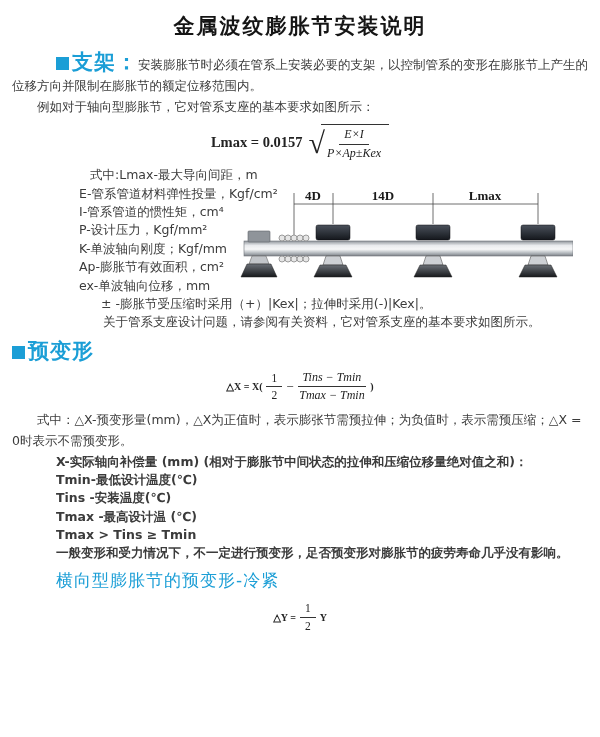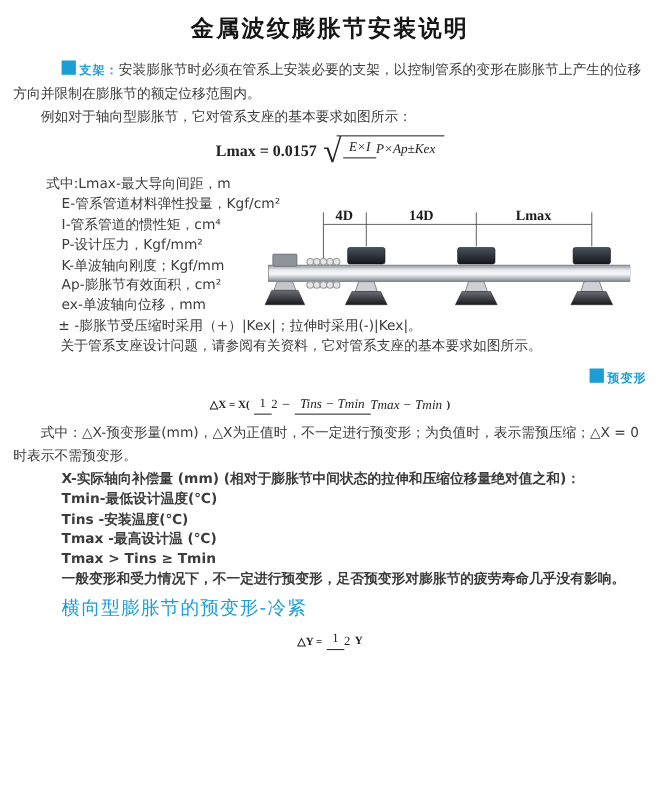--- a/index.html
+++ b/index.html
@@ -15,54 +15,54 @@
   }
 
   .para{margin:0 12px;line-height:21px;}
   .para.p1{margin-top:13px;text-indent:44px;}
   .para.p2{text-indent:2em;}
 
   .sq{
     display:inline-block;width:13px;height:13px;background:#1b9ed6;
     margin-right:3px;vertical-align:-1px;
   }
-  .sec-label{color:#1b9ed6;font-size:11px;font-weight:bold;letter-spacing:1px;}
+  .sec-label{color:#1b9ed6;font-size:21px;font-weight:bold;letter-spacing:1px;}
 
   
   .formula{
     display:flex;justify-content:center;align-items:center;
     font-family:"Liberation Serif",serif;color:#222;
   }
   .formula.f1{margin:7px 0 5px 0;}
   .flhs{font-weight:bold;font-size:14.5px;margin-right:6px;}
   .sqrt{display:inline-flex;align-items:stretch;}
   .rad{font-size:30px;line-height:1;align-self:center;margin-right:-4px;font-weight:400;}
   .under{border-top:1.4px solid #333;padding:2px 8px 0 6px;}
   .frac{
-    display:inline-flex;align-items:center;
+    display:inline-flex;flex-direction:column;align-items:center;
     font-style:italic;font-size:12px;line-height:1.3;vertical-align:middle;text-align:center;
   }
   .frac .num{border-bottom:1.1px solid #333;padding:0 5px 1px;}
   .frac .den{padding-top:1px;}
   .frac.upright{font-style:normal;font-size:11.5px;}
   .fpre,.fpost{font-weight:bold;font-size:10px;margin:0 4px;}
   .fminus{margin:0 4px;font-size:13px;}
 
   
-  .def-list{margin-top:4px;}
-  .def-line{margin-left:56px;line-height:18.4px;white-space:nowrap;}
+  .def-list{margin-top:4px;padding-left:48px;}
+  .def-line{margin-left:31px;line-height:18.4px;white-space:nowrap;}
   .def-line:first-child{margin-left:42px;}
   .def-line:nth-child(8){margin-left:53px;}
   .def-line:nth-child(9){margin-left:55px;}
 
   
   #diagram{position:absolute;left:238px;top:188px;width:335px;height:107px;}
   .dim-label{font-family:"Liberation Serif",serif;font-weight:bold;font-size:13px;fill:#1a1a1a;}
 
-  .sec-head{margin:9px 12px 2px 12px;line-height:20px;text-align:right;}
+  .sec-head{margin:9px 12px 2px 12px;line-height:20px;}
   .preform-para{margin:0 12px;line-height:19.5px;text-indent:2em;}
 
   .sub-head{
     color:#1b9ed6;font-size:16px;letter-spacing:1px;
     margin:7px 0 0 56px;line-height:22px;font-weight:500;
   }
   .sub-head.lateral{font-size:17px;}
 
   .formula.f2{margin:6px 0 5px 0;}
   .note-main{margin:2px 12px 0;line-height:21px;text-indent:2em;}
@@ -187,21 +187,21 @@
       <span class="den">2</span>
     </span>
     <span class="fminus">−</span>
     <span class="frac">
       <span class="num">Tins − Tmin</span>
       <span class="den">Tmax − Tmin</span>
     </span>
     <span class="fpost">)</span>
   </div>
 
-  <p class="note-main">式中：△X-预变形量(mm)，△X为正值时，不一定进行预变形；为负值时，表示需预压缩；△X = 0时表示不需预变形。</p>
+  <p class="note-main">式中：△X-预变形量(mm)，△X为正值时，表示膨张节需预拉伸；为负值时，表示需预压缩；△X = 0时表示不需预变形。</p>
   <div class="note-list">
     <div class="note-line">X-实际轴向补偿量 (mm) (相对于膨胀节中间状态的拉伸和压缩位移量绝对值之和)：</div>
     <div class="note-line">Tmin-最低设计温度(℃)</div>
     <div class="note-line">Tins -安装温度(℃)</div>
     <div class="note-line">Tmax -最高设计温 (℃)</div>
     <div class="note-line">Tmax &gt; Tins ≥ Tmin</div>
     <div class="note-line">一般变形和受力情况下，不一定进行预变形，足否预变形对膨胀节的疲劳寿命几乎没有影响。</div>
   </div>
 
   <div class="sub-head lateral">横向型膨胀节的预变形-冷紧</div>

